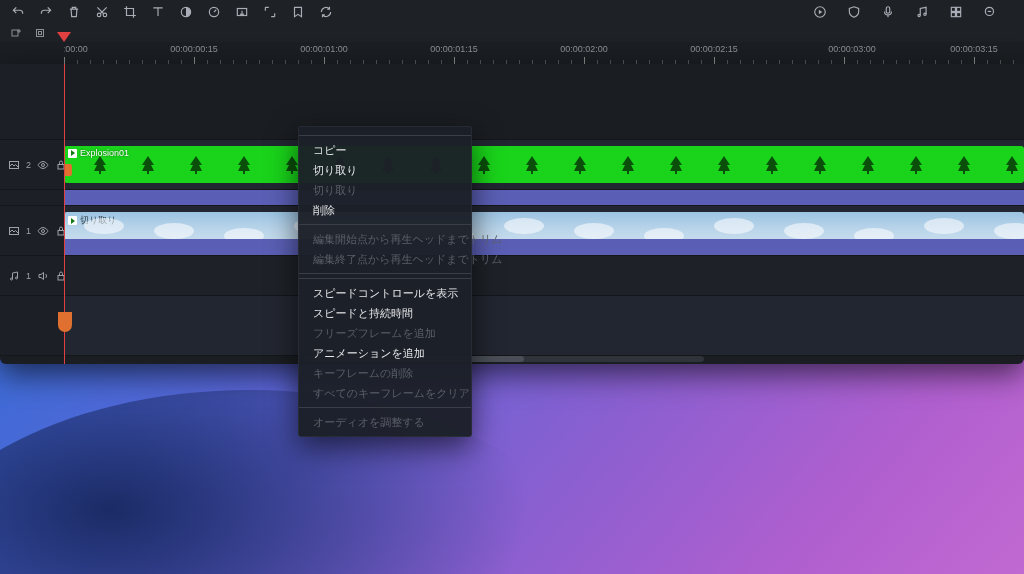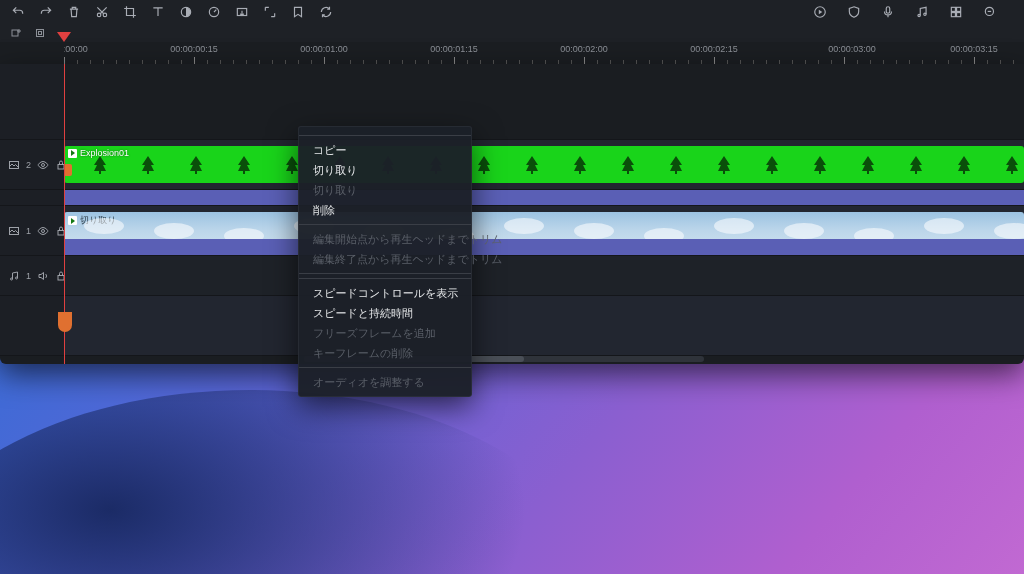--- a/index.html
+++ b/index.html
@@ -533,17 +533,19 @@
       <div class="item disabled">切り取り</div>
       <div class="item">削除</div>
       <div class="sep"></div>
       <div class="item disabled">編集開始点から再生ヘッドまでトリム</div>
       <div class="item disabled">編集終了点から再生ヘッドまでトリム</div>
       <div class="sep"></div>
       <div class="sep"></div>
       <div class="item">スピードコントロールを表示</div>
       <div class="item">スピードと持続時間</div>
       <div class="item disabled">フリーズフレームを追加</div>
+      <div class="item">アニメーションを追加</div>
       <div class="item disabled">キーフレームの削除</div>
+      <div class="item disabled">すべてのキーフレームをクリア</div>
       <div class="sep"></div>
       <div class="item disabled">オーディオを調整する</div>
     </div>
 </div>
 
 </body></html>

